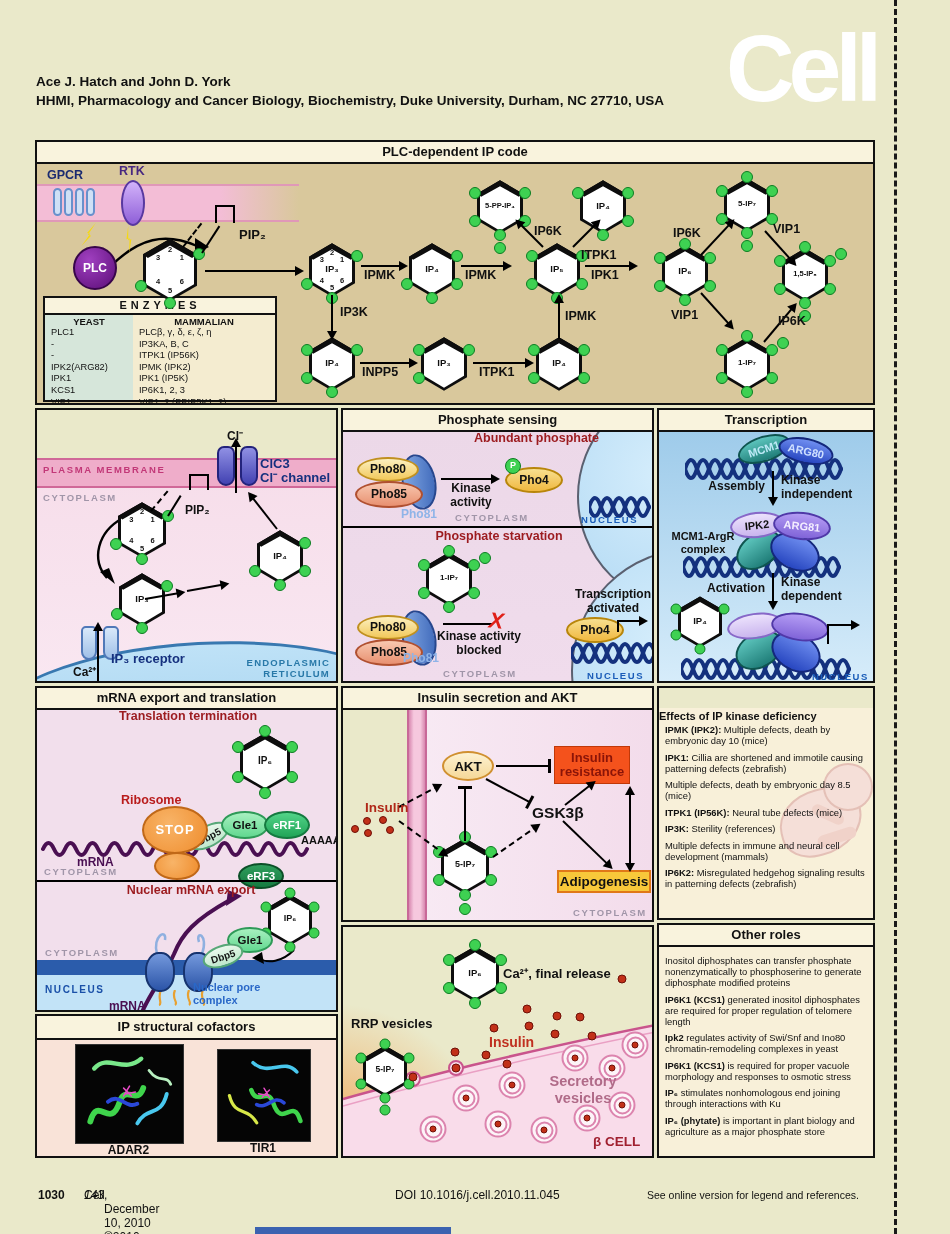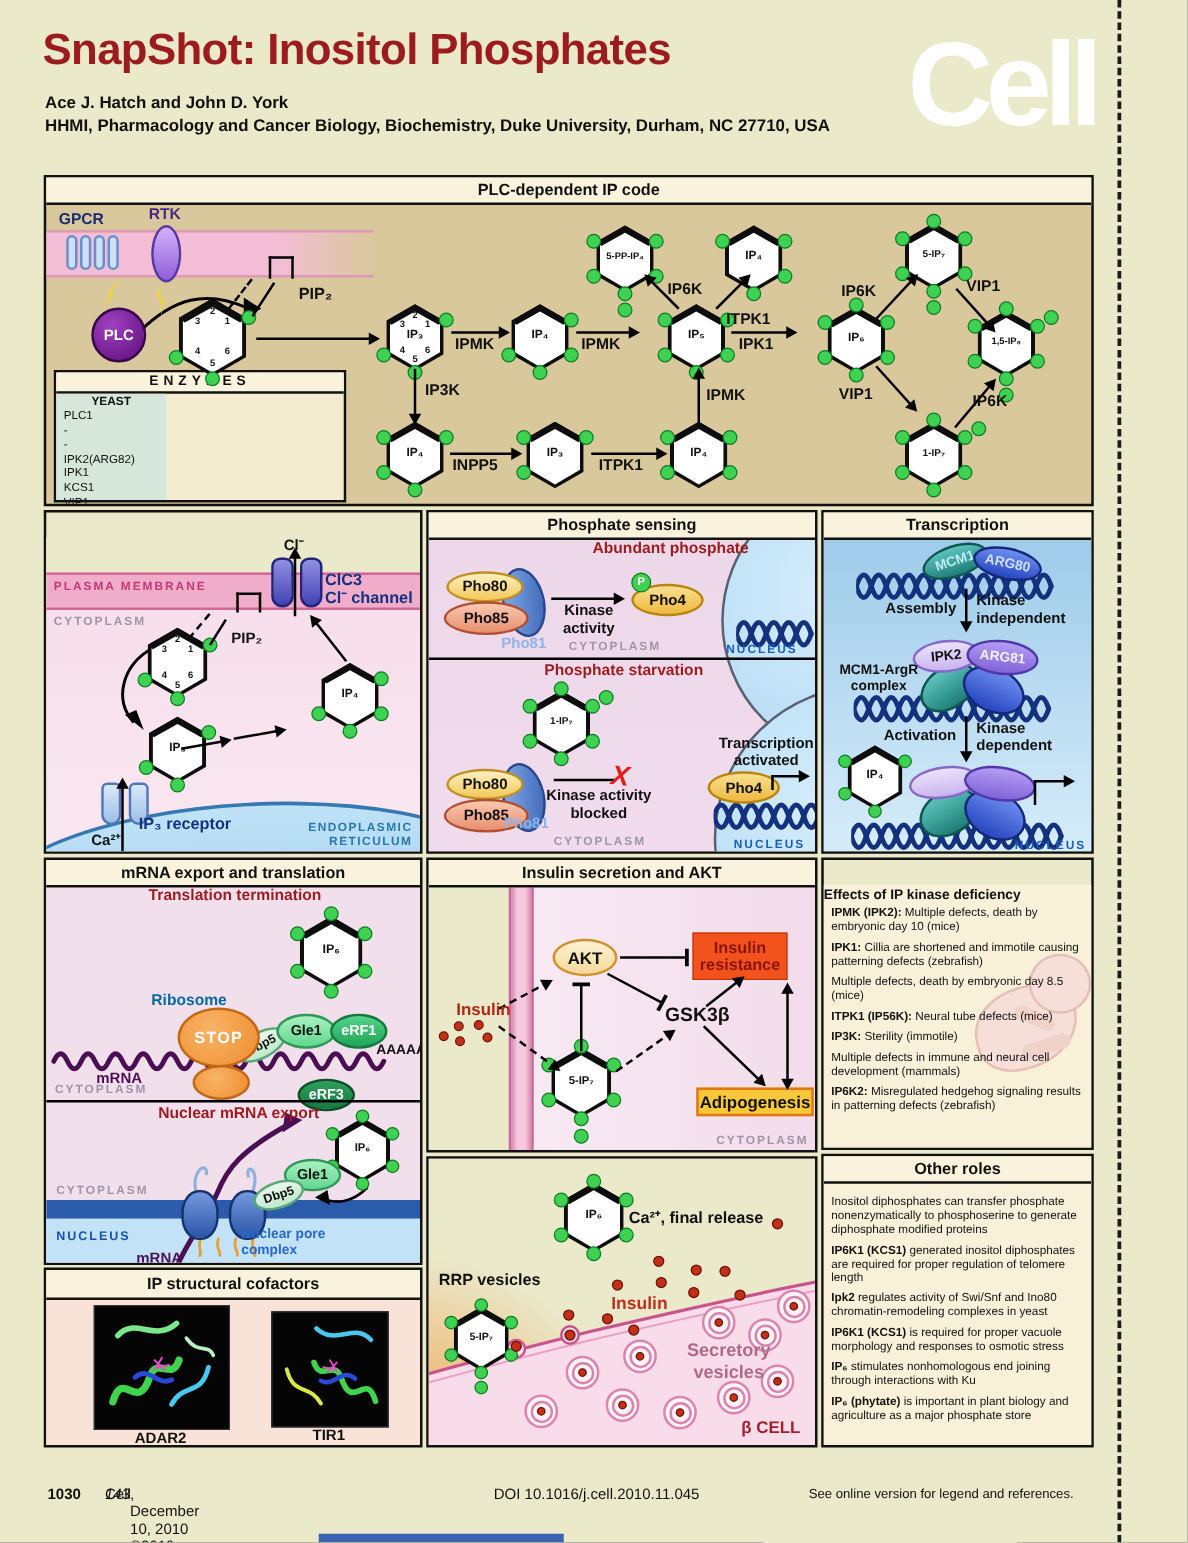--- a/index.html
+++ b/index.html
@@ -32,21 +32,21 @@
   .dkred13{font-size:12.5px;color:#9c1b1f;}
   .gray-lab{font-size:9.5px;color:#a095a8;letter-spacing:1.6px;}
   .nuc-lab{font-size:9.5px;color:#1a5cb8;letter-spacing:1.6px;}
   .navy-lab{font-size:10px;color:#1a50a8;letter-spacing:1.6px;}
   .pm-lab{font-size:9.5px;color:#c23878;letter-spacing:1.6px;}
   .er-lab{font-size:9.5px;color:#2878a8;letter-spacing:1.2px;}
   .clc-lab{font-size:13px;color:#15307e;}
   .rcpt-lab{font-size:12.5px;color:#1a2a70;}
   .rcpt-lab2{font-size:12.5px;color:#482880;}
   .pho81-lab{font-size:12px;color:#8fb4e8;}
-  .rib-lab{font-size:12.5px;color:#0369a1;}
+  .rib-lab{font-size:12.5px;color:#b91c1c;}
   .mrna-lab{font-size:12px;color:#4a0f52;}
   .npc-lab{font-size:11px;color:#2a68c8;}
   .ins-lab{font-size:13.5px;color:#b02818;}
   .ins-lab2{font-size:14px;color:#c03020;}
   .secr-lab{font-size:14.5px;color:#b06a88;}
   .bcell-lab{font-size:13.5px;color:#a02030;}
   .bigx{font-size:22px;color:#e02018;font-style:italic;transform:rotate(6deg);}
   .oval{position:absolute;border-radius:50%;display:flex;align-items:center;justify-content:center;font-weight:bold;box-sizing:border-box;z-index:3;}
   .ov-pho80{background:linear-gradient(#fcf0c0,#f2c85a);border:2px solid #c09020;font-size:12px;}
   .ov-pho85{background:linear-gradient(#f8c8b0,#e89070);border:2px solid #b05030;font-size:12px;}
@@ -106,21 +106,20 @@
   .f-doi{left:395px;top:1188px;}
   .f-note{left:647px;top:1189px;font-size:10.5px;}
 </style>
 </head>
 <body>
 
 <div class="page">
   <div class="cutline"></div>
   <div class="bluebar"></div>
 
-  <h1 class="ttl">SnapShot: Inositol Phosphates</h1>
   <div class="authors">Ace J. Hatch and John D. York</div>
   <div class="affil">HHMI, Pharmacology and Cancer Biology, Biochemistry, Duke University, Durham, NC 27710, USA</div>
   <div class="cell-logo">Cell</div>
 
   <section class="panel" style="left:35px;top:140px;width:840px;height:265px;background:#d9c89c">
     <div class="ptitle"><span>PLC-dependent IP code</span></div>
     <div class="pbody" id="plc-b">
       <div style="position:absolute;left:0;top:22px;width:262px;height:38px;background:linear-gradient(90deg,#f3bdd6 70%,rgba(243,189,214,0));border-top:2px solid #e098b8;border-bottom:2px solid #e098b8;box-sizing:border-box"></div>
       <div class="gpcr-loop" style="left:16px;top:26px"></div>
       <div class="gpcr-loop" style="left:27px;top:26px"></div>
@@ -144,20 +143,32 @@
           <div class="enz-col enz-yeast">
             <div class="enz-h">YEAST</div>
             <div id="enz-y">
                 <div class="enz-line">PLC1</div>
                 <div class="enz-line">-</div>
                 <div class="enz-line">-</div>
                 <div class="enz-line">IPK2(ARG82)</div>
                 <div class="enz-line">IPK1</div>
                 <div class="enz-line">KCS1</div>
                 <div class="enz-line">VIP1</div>
+              </div>
+          </div>
+          <div class="enz-col enz-mam">
+            <div class="enz-h">MAMMALIAN</div>
+            <div id="enz-m">
+                <div class="enz-line">PLCβ, γ, δ, ε, ζ, η</div>
+                <div class="enz-line">IP3KA, B, C</div>
+                <div class="enz-line">ITPK1 (IP56K)</div>
+                <div class="enz-line">IPMK (IPK2)</div>
+                <div class="enz-line">IPK1 (IP5K)</div>
+                <div class="enz-line">IP6K1, 2, 3</div>
+                <div class="enz-line">VIP1, 2 (PPIP5K1, 2)</div>
               </div>
           </div>
         </div>
       </div>
     <div class="hex" style="left: 106px; top: 76.68px; width: 54px; height: 62.64px;">
           <div class="hex-o"></div>
           <div class="hex-i"></div>
           <div class="hex-roof"></div>
           <span class="dot" style="left: 104%; top: 24%; width: 12px; height: 12px;"></span>
           <span class="dot" style="left: -4%; top: 76%; width: 12px; height: 12px;"></span>
@@ -705,21 +716,21 @@
         <div class="f-body"></div>
         <div class="f-head"></div>
         <div class="f-arm"></div>
         <div class="f-leg"></div>
       </div>
       <div class="items" id="emb-items" style="top:16px">
           <p class="item"><b>IPMK (IPK2):</b><span> Multiple defects, death by embryonic day 10 (mice)</span></p>
           <p class="item"><b>IPK1:</b><span> Cillia are shortened and immotile causing  patterning defects (zebrafish)</span></p>
           <p class="item"><b></b><span>Multiple defects, death by embryonic day 8.5 (mice)</span></p>
           <p class="item"><b>ITPK1 (IP56K):</b><span> Neural tube defects (mice)</span></p>
-          <p class="item"><b>IP3K:</b><span> Sterility (immotile)</span></p>
+          <p class="item"><b>IP3K:</b><span> Sterility (references)</span></p>
           <p class="item"><b></b><span>Multiple defects in immune and neural cell development (mammals)</span></p>
           <p class="item"><b>IP6K2:</b><span> Misregulated hedgehog signaling results in patterning defects (zebrafish)</span></p>
         </div>
     </div>
   </section>
 
   <section class="panel" style="left:35px;top:1014px;width:303px;height:144px">
     <div class="ptitle" style="height:22px;line-height:21px"><span>IP structural cofactors</span></div>
     <div class="pbody" id="cof-b" style="top:22px;background:#f9e3d8">
       <div class="protein-box" style="left:38px;top:6px;width:107px;height:98px">

